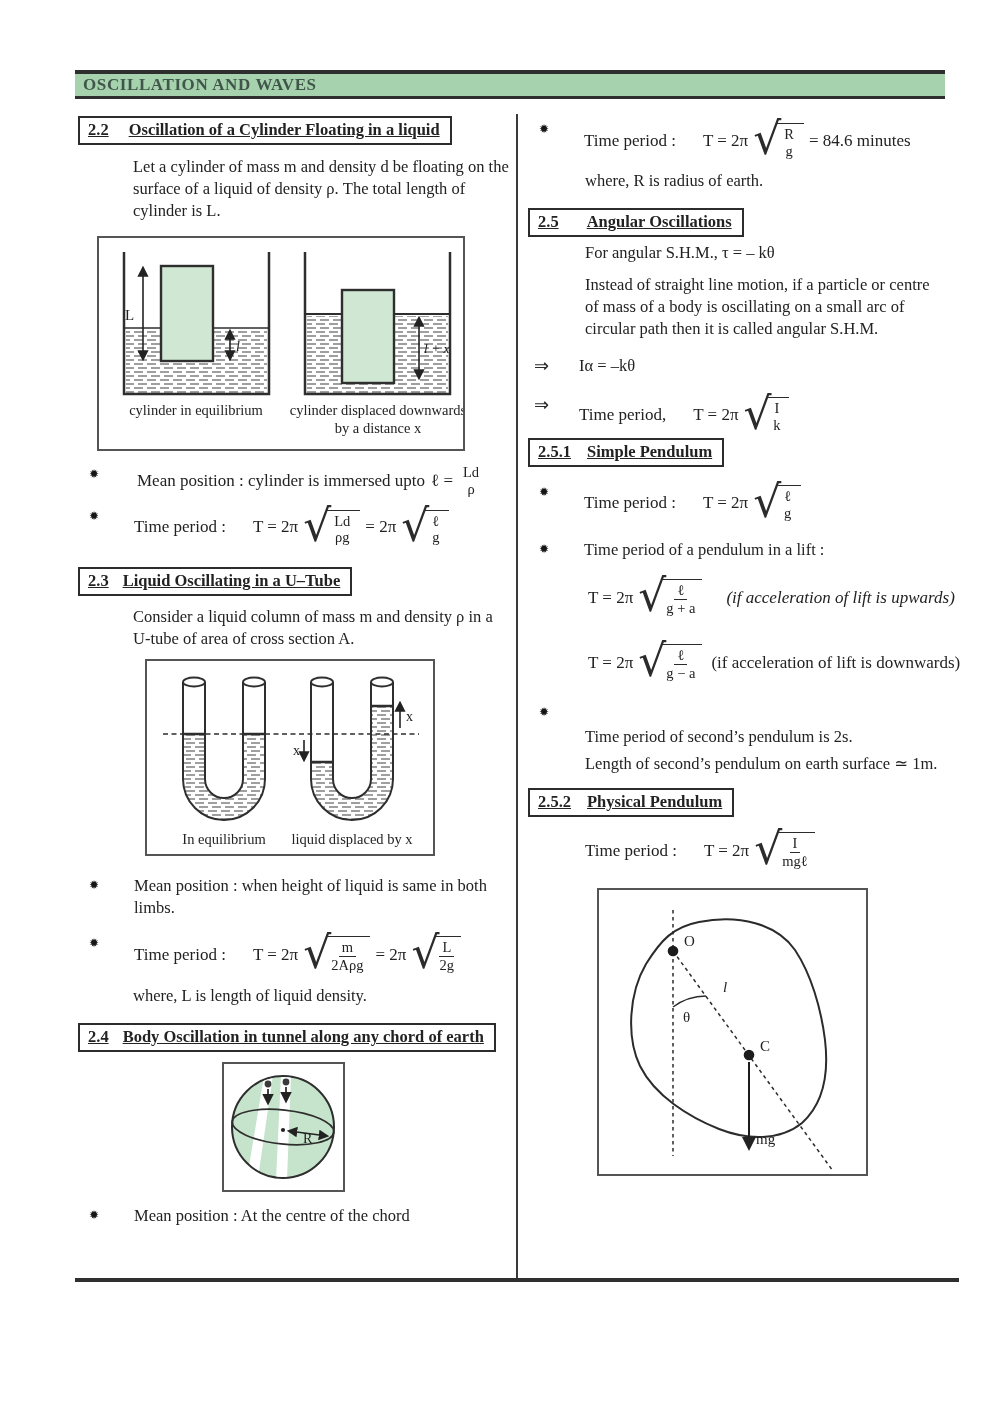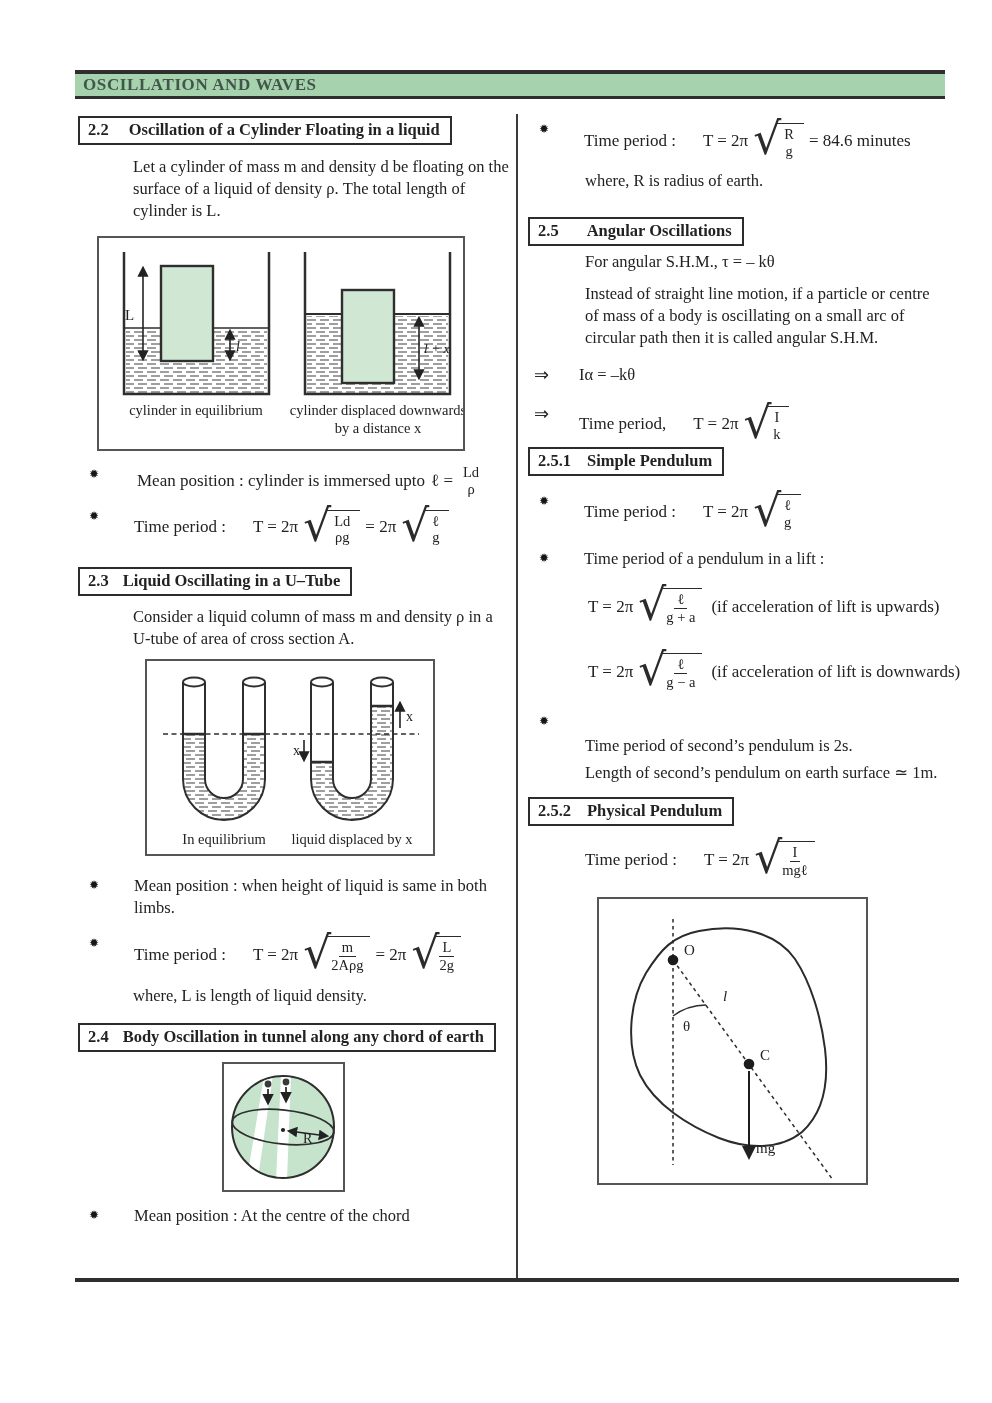--- a/index.html
+++ b/index.html
@@ -12,21 +12,21 @@
   .band span{font-weight:bold;font-size:17px;letter-spacing:.6px;color:#41564a;padding-left:8px;}
   
   .vdiv{position:absolute;left:516px;top:114px;width:2px;height:1166px;background:#3a3a3a;}
   .hrule{position:absolute;left:75px;top:1278px;width:884px;height:4px;background:#2f2f2f;}
   
   .col{position:absolute;top:114px;}
   .col.left{left:78px;width:432px;}
   .col.right{left:528px;width:418px;}
   
   .sec{display:inline-block;border:2.5px solid #2c2c2c;padding:2px 10px 3px 8px;
-       font-weight:bold;font-size:16.5px;background:#fff;}
+       font-weight:bold;font-size:16.5px;background:#fff;text-decoration:underline;}
   .sec .n{margin-right:20px;}
   
   .para{font-size:16.5px;line-height:1.34;}
   
   .row{display:flex;align-items:flex-start;}
   .bul{flex:none;width:45px;padding-left:11px;font-family:"DejaVu Sans",sans-serif;
        font-size:12px;color:#151515;padding-top:3px;}
   .imp{flex:none;width:45px;padding-left:6px;font-family:"DejaVu Sans",sans-serif;
        font-size:18px;color:#2a2a2a;}
   .bt{flex:1;font-size:16.5px;line-height:1.34;}
@@ -259,21 +259,21 @@
               <span class="inner"><span class="fr">
                   <span class="nm">R</span>
                   <span class="dn">g</span>
                 </span></span>
             </span>
           <span class="tx">= 84.6 minutes</span>
         </span>
       </div>
     </div>
 
-    <div class="note" style="margin:8px 0 9px 57px;">where, R is radius of earth.</div>
+    <div class="note" style="margin:8px 0 0 57px;">where, R is radius of earth.</div>
 
     <div class="sec" style="margin-top:17px;">
       <span class="n" style="margin-right:28px;">2.5</span><span>Angular Oscillations</span>
     </div>
 
     <div class="para" style="margin:5px 0 0 57px;">For angular S.H.M., τ = – kθ</div>
     <div class="para" style="margin:10px 0 0 57px;width:360px;">Instead of straight line motion, if a particle or centre of mass of a body is oscillating on a small arc of circular path then it is called angular S.H.M.</div>
 
     <div class="row" style="margin-top:15px;">
       <span class="imp">⇒</span>
@@ -326,21 +326,21 @@
     <div style="margin:15px 0 0 57px;">
       <span class="frm">
         <span class="tx">T = 2π</span>
         <span class="rad">
             <span class="sq">√</span>
             <span class="inner"><span class="fr bar">
                 <span class="nm">ℓ</span>
                 <span class="dn">g + a</span>
               </span></span>
           </span>
-        <span class="tx" style="margin-left:7px;">(if acceleration of lift is upwards)</span>
+        <span class="tx" style="margin-left:22px;font-style:italic;">(if acceleration of lift is upwards)</span>
       </span>
     </div>
 
     <div style="margin:21px 0 0 57px;">
       <span class="frm">
         <span class="tx">T = 2π</span>
         <span class="rad">
             <span class="sq">√</span>
             <span class="inner"><span class="fr bar">
                 <span class="nm">ℓ</span>

